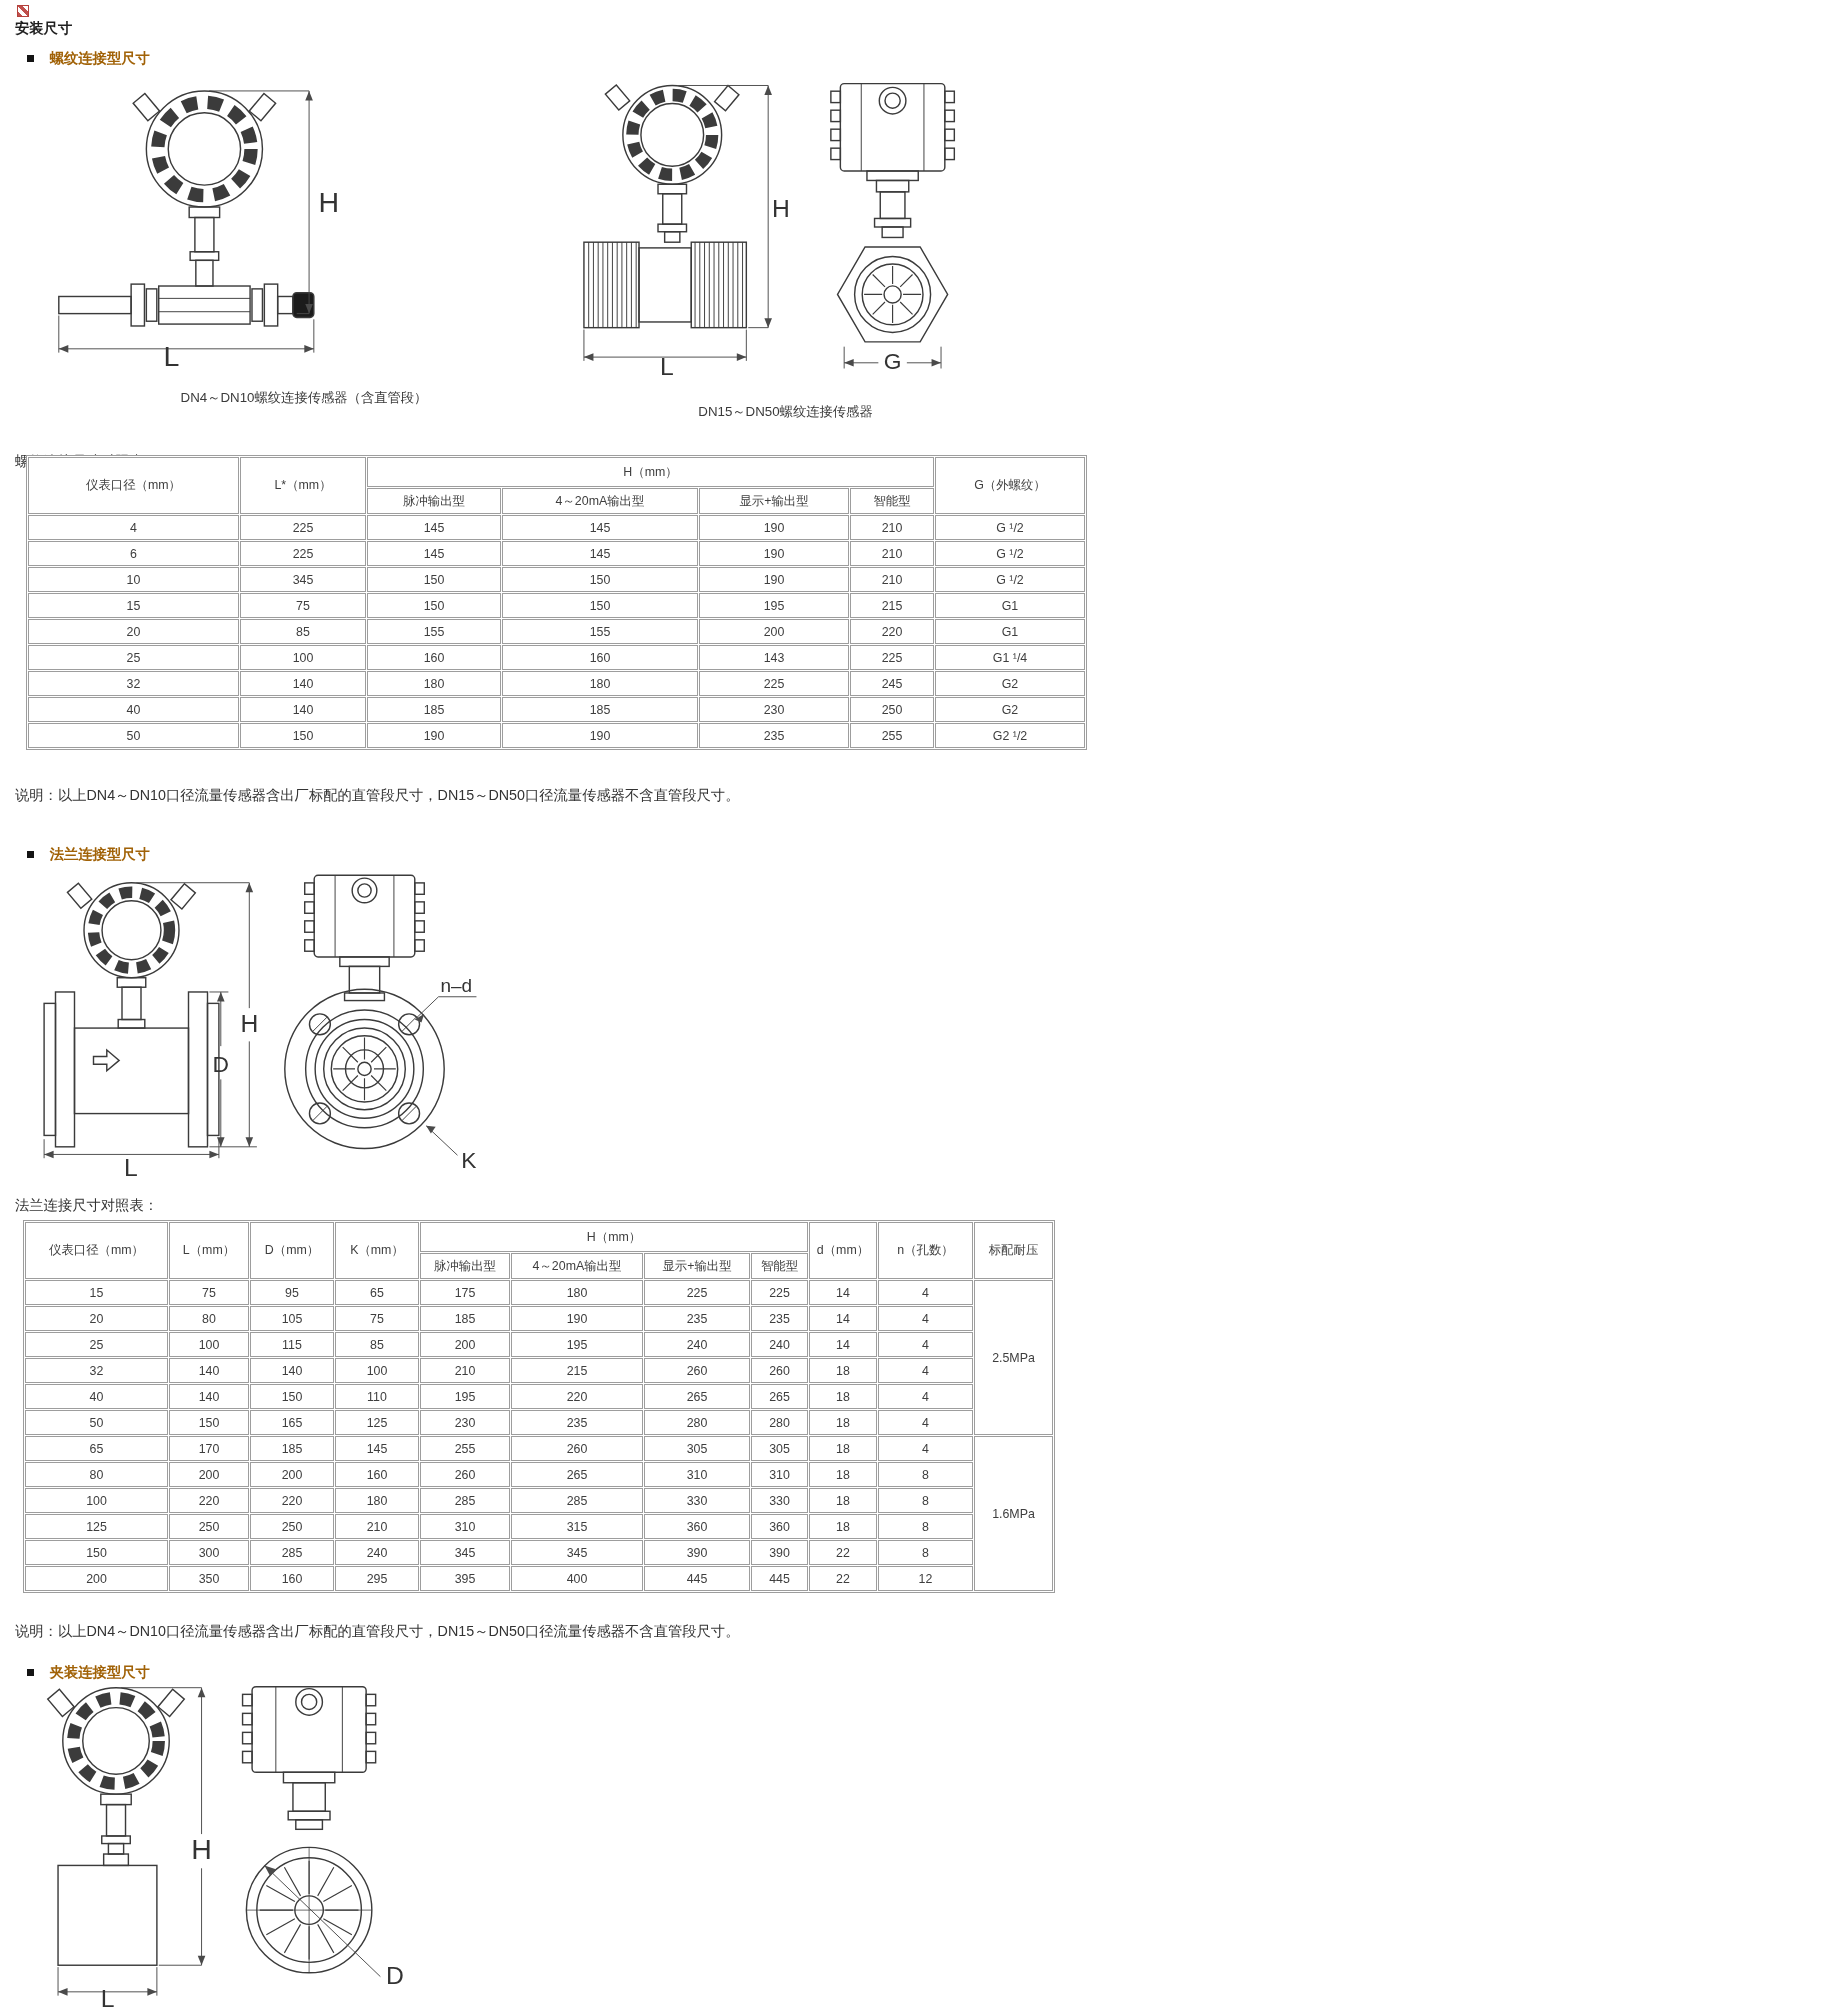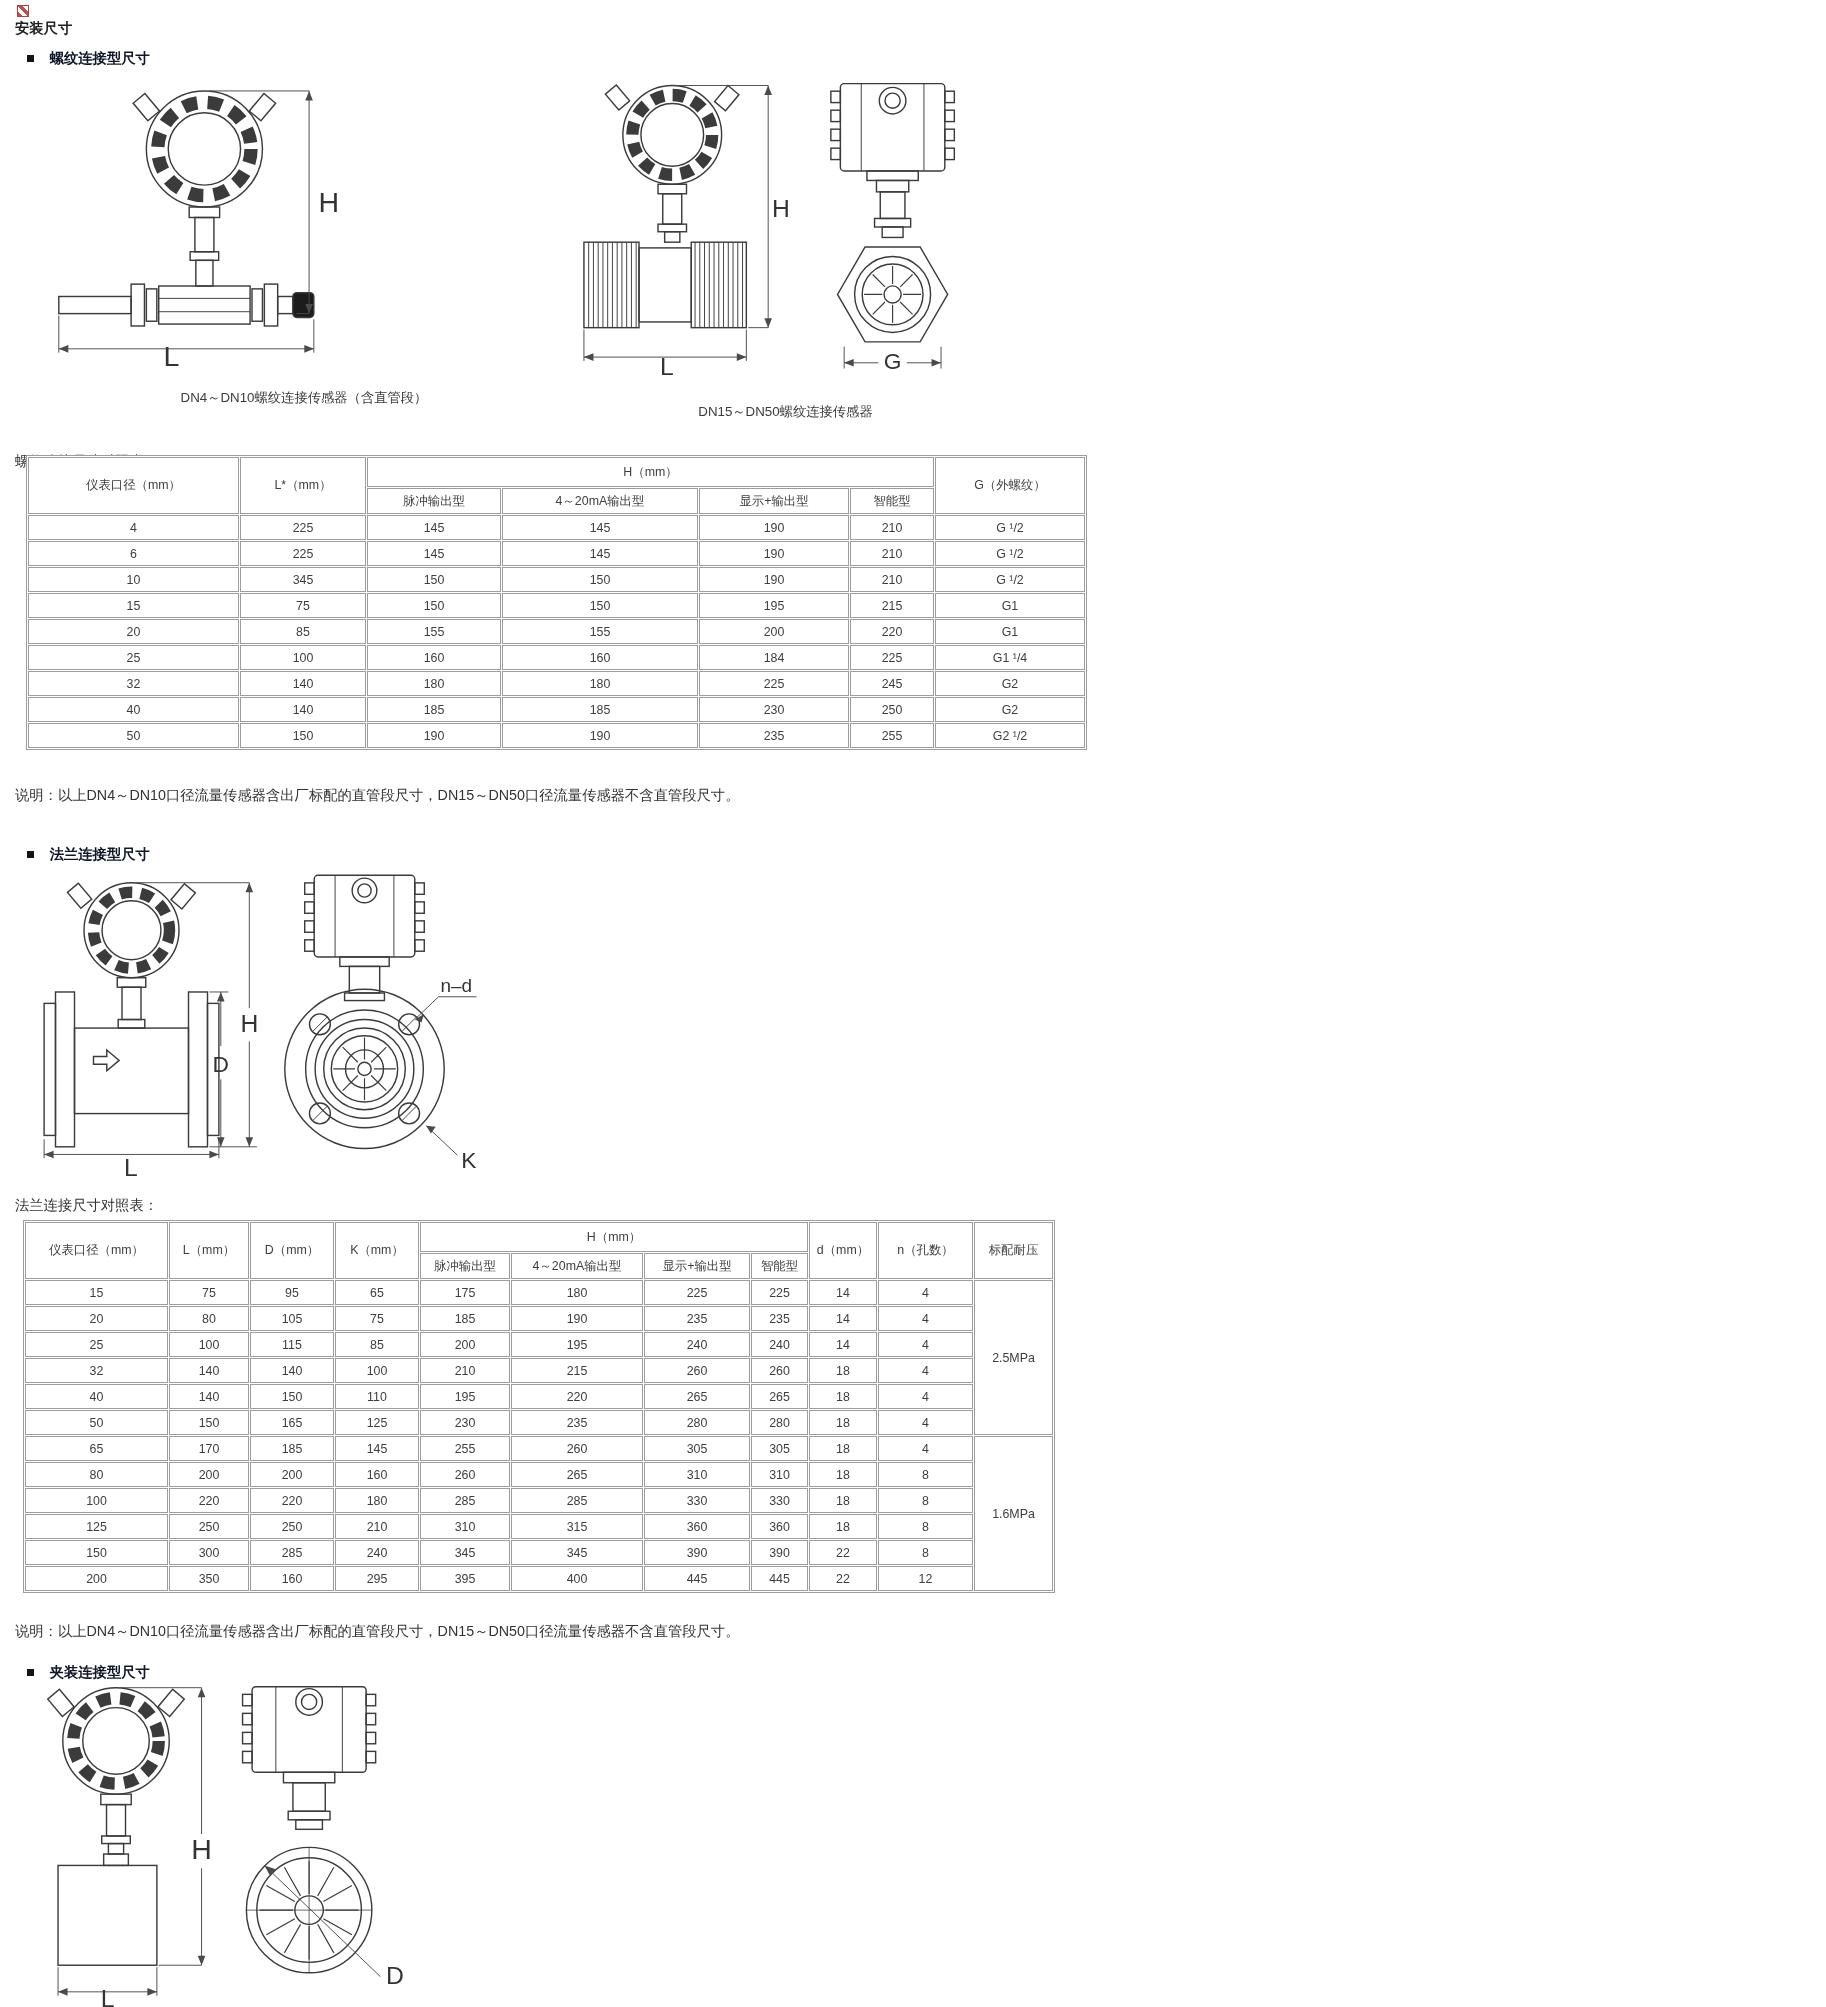--- a/index.html
+++ b/index.html
@@ -2,21 +2,21 @@
 <html style="font-size:15px"><head>
 <meta charset="utf-8">
 <style>
   * { box-sizing: border-box; }
   body { margin:0; background:#ffffff; font-family:"Liberation Sans", sans-serif; color:#262626; }
   #page { position:relative; width:1826px; height:2008px; overflow:hidden; background:#fff; }
   .abs { position:absolute; }
   .page-title { font-size:14.3px; font-weight:700; color:#1f1f1f;text-align:center; }
   .broken-img { width:12.4px; height:12.4px; border:1px solid #b5413c; background:
      linear-gradient(45deg, #c0504d 25%, #fff 25%, #fff 50%, #c0504d 50%, #c0504d 75%, #fff 75%); }
-  .sec { display:flex; align-items:center; gap:16px; font-size:14.3px; font-weight:700; color:#0f172a; }
+  .sec { display:flex; align-items:center; gap:16px; font-size:14.3px; font-weight:700; color:#a16207; }
   .sq { width:6.7px; height:6.7px; background:#141414; flex:0 0 auto; }
   .caption { font-size:13.3px; color:#3a3a3a; text-align:center; }
   .tbl-label, .note { font-size:14.3px; color:#333; }
   table.dim { border-collapse:separate; border-spacing:1.9px; table-layout:fixed; border:1px solid #9d9d9d; background:#fff; }
   table.dim th, table.dim td { border:1px solid #9d9d9d; background:#fff; text-align:center; vertical-align:middle;
      font-size:12.4px; font-weight:400; color:#3e3e3e; padding:0 1.9px; overflow:hidden; white-space:nowrap; }
   table.dim thead tr.r1 th { height:30px; }
   table.dim thead tr.r2 th { height:26px; }
   table.dim tbody td { height:25px; }
   svg text { font-family:"Liberation Sans", sans-serif; fill:#333; }
@@ -206,21 +206,21 @@
           <td>155</td>
           <td>200</td>
           <td>220</td>
           <td>G1</td>
         </tr>
         <tr>
           <td>25</td>
           <td>100</td>
           <td>160</td>
           <td>160</td>
-          <td>184</td>
+          <td>143</td>
           <td>225</td>
           <td>G1 ¹/4</td>
         </tr>
         <tr>
           <td>32</td>
           <td>140</td>
           <td>180</td>
           <td>180</td>
           <td>225</td>
           <td>245</td>

